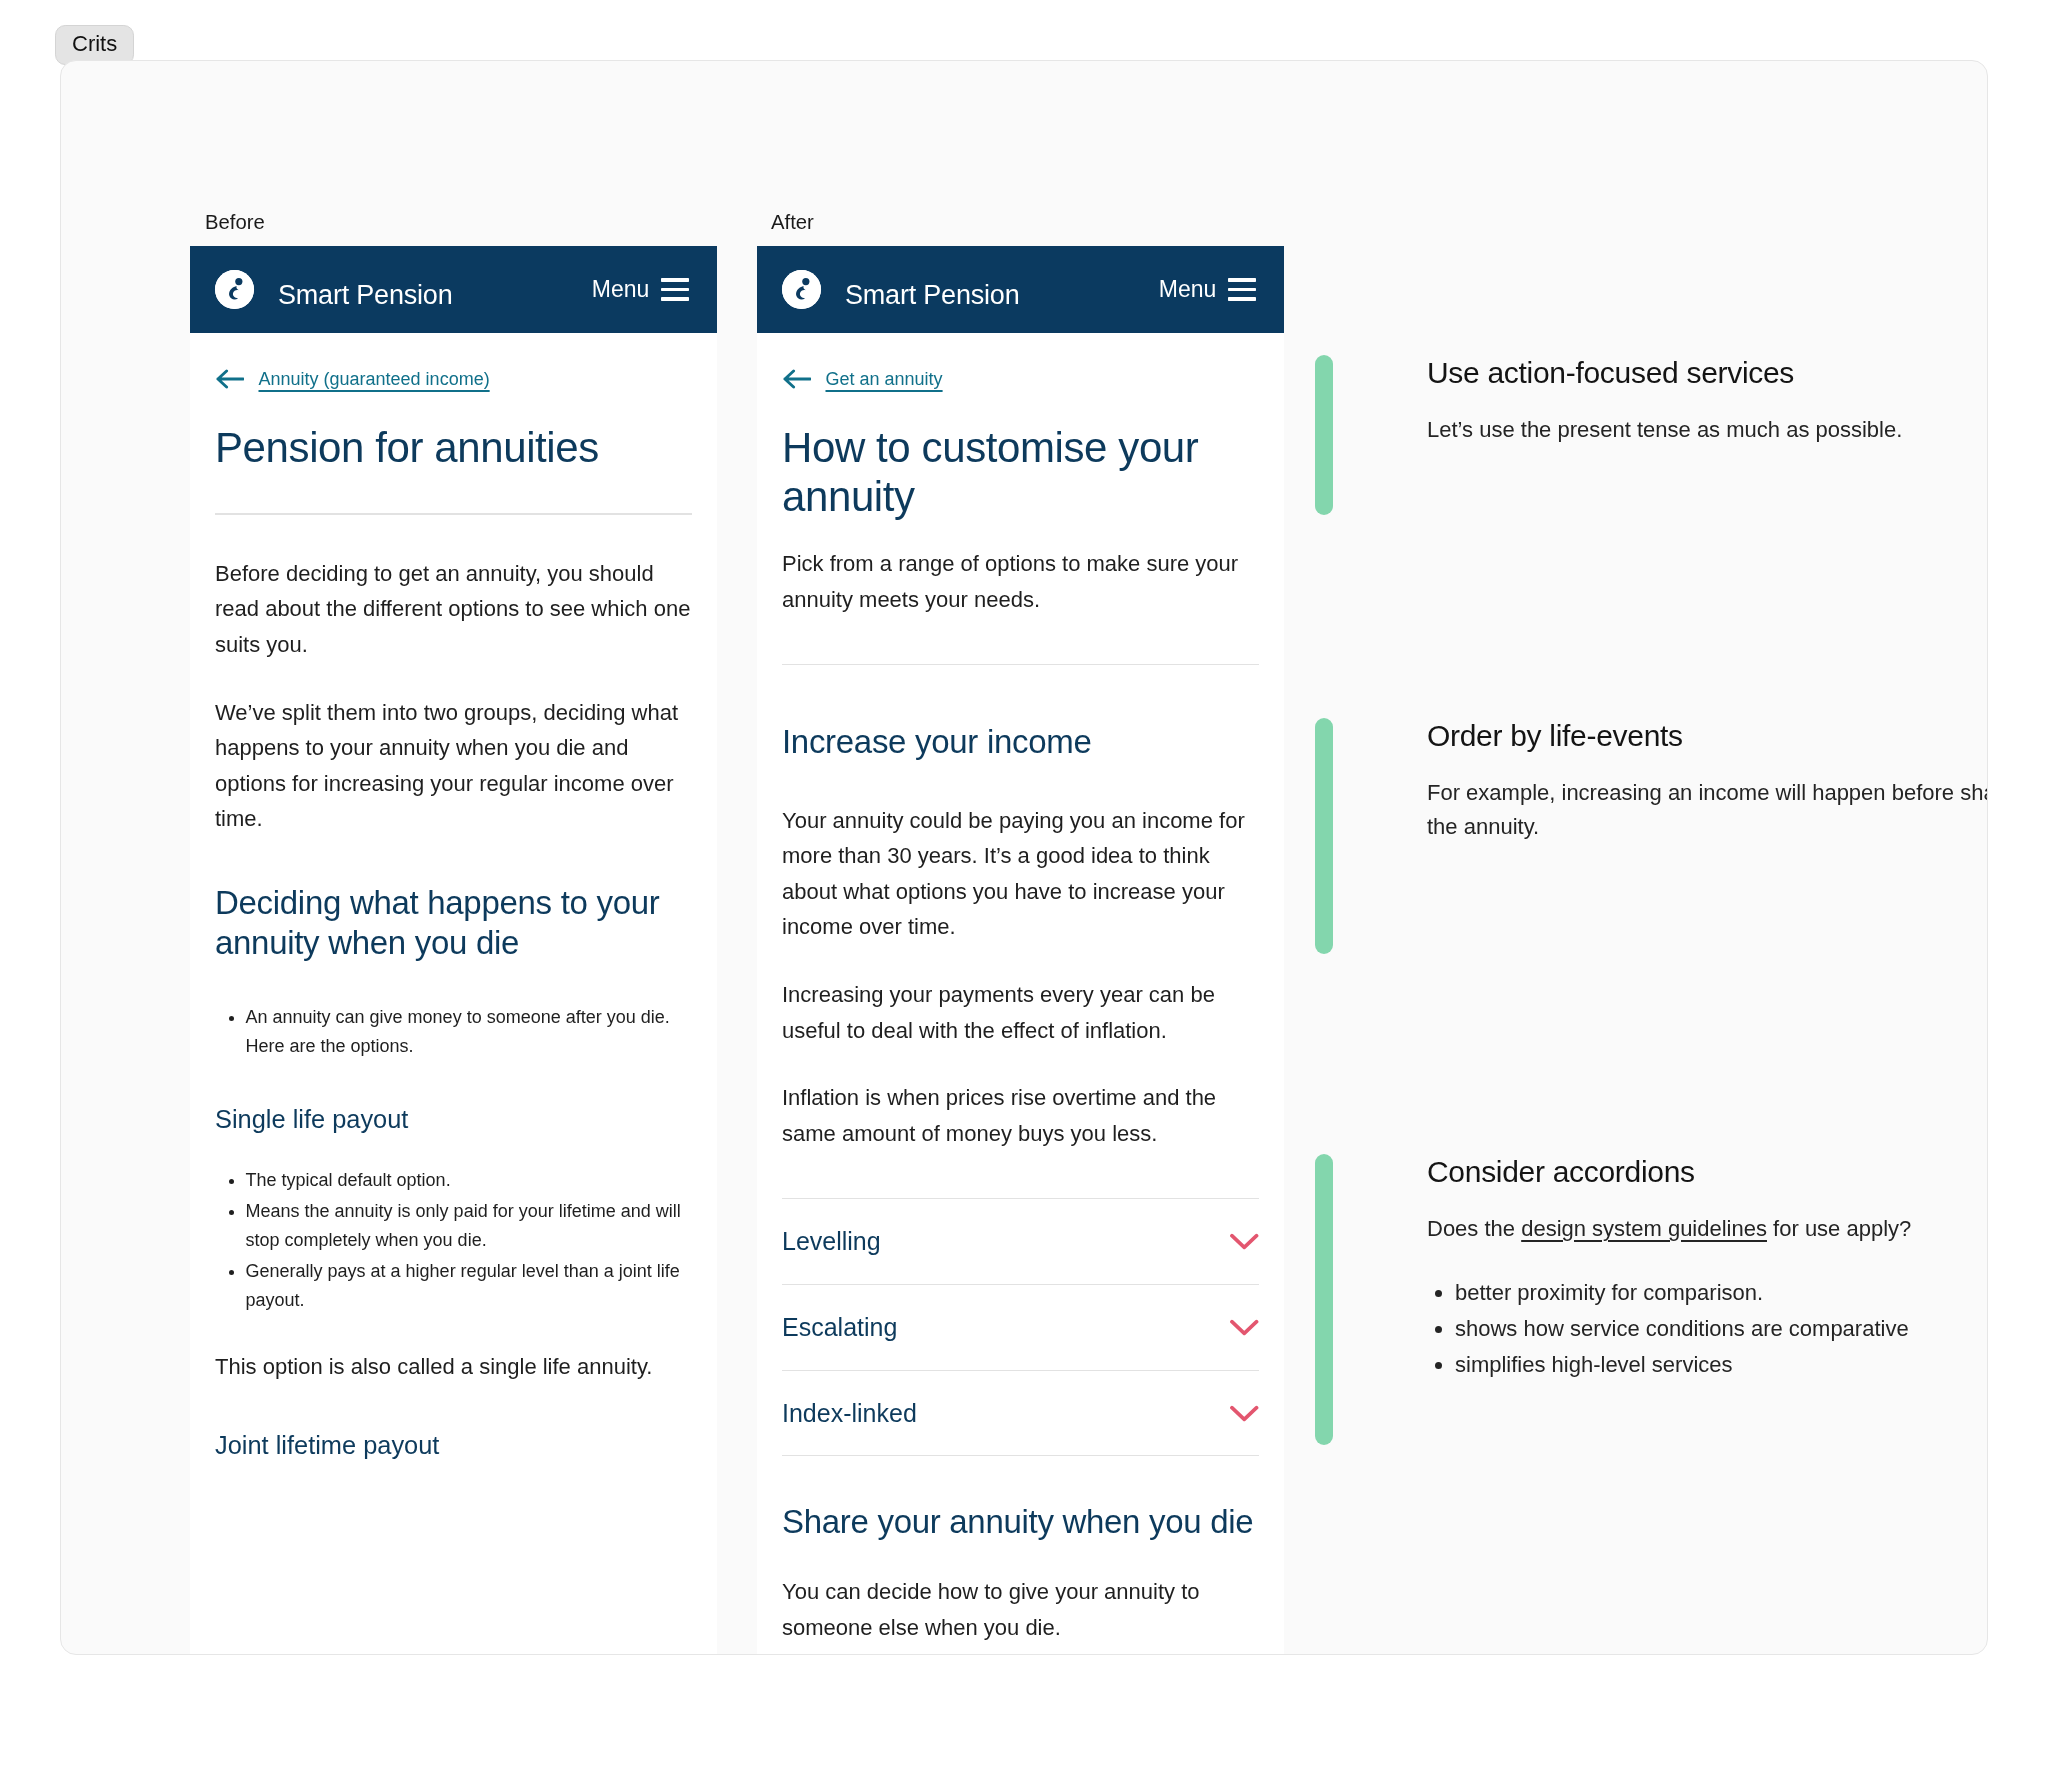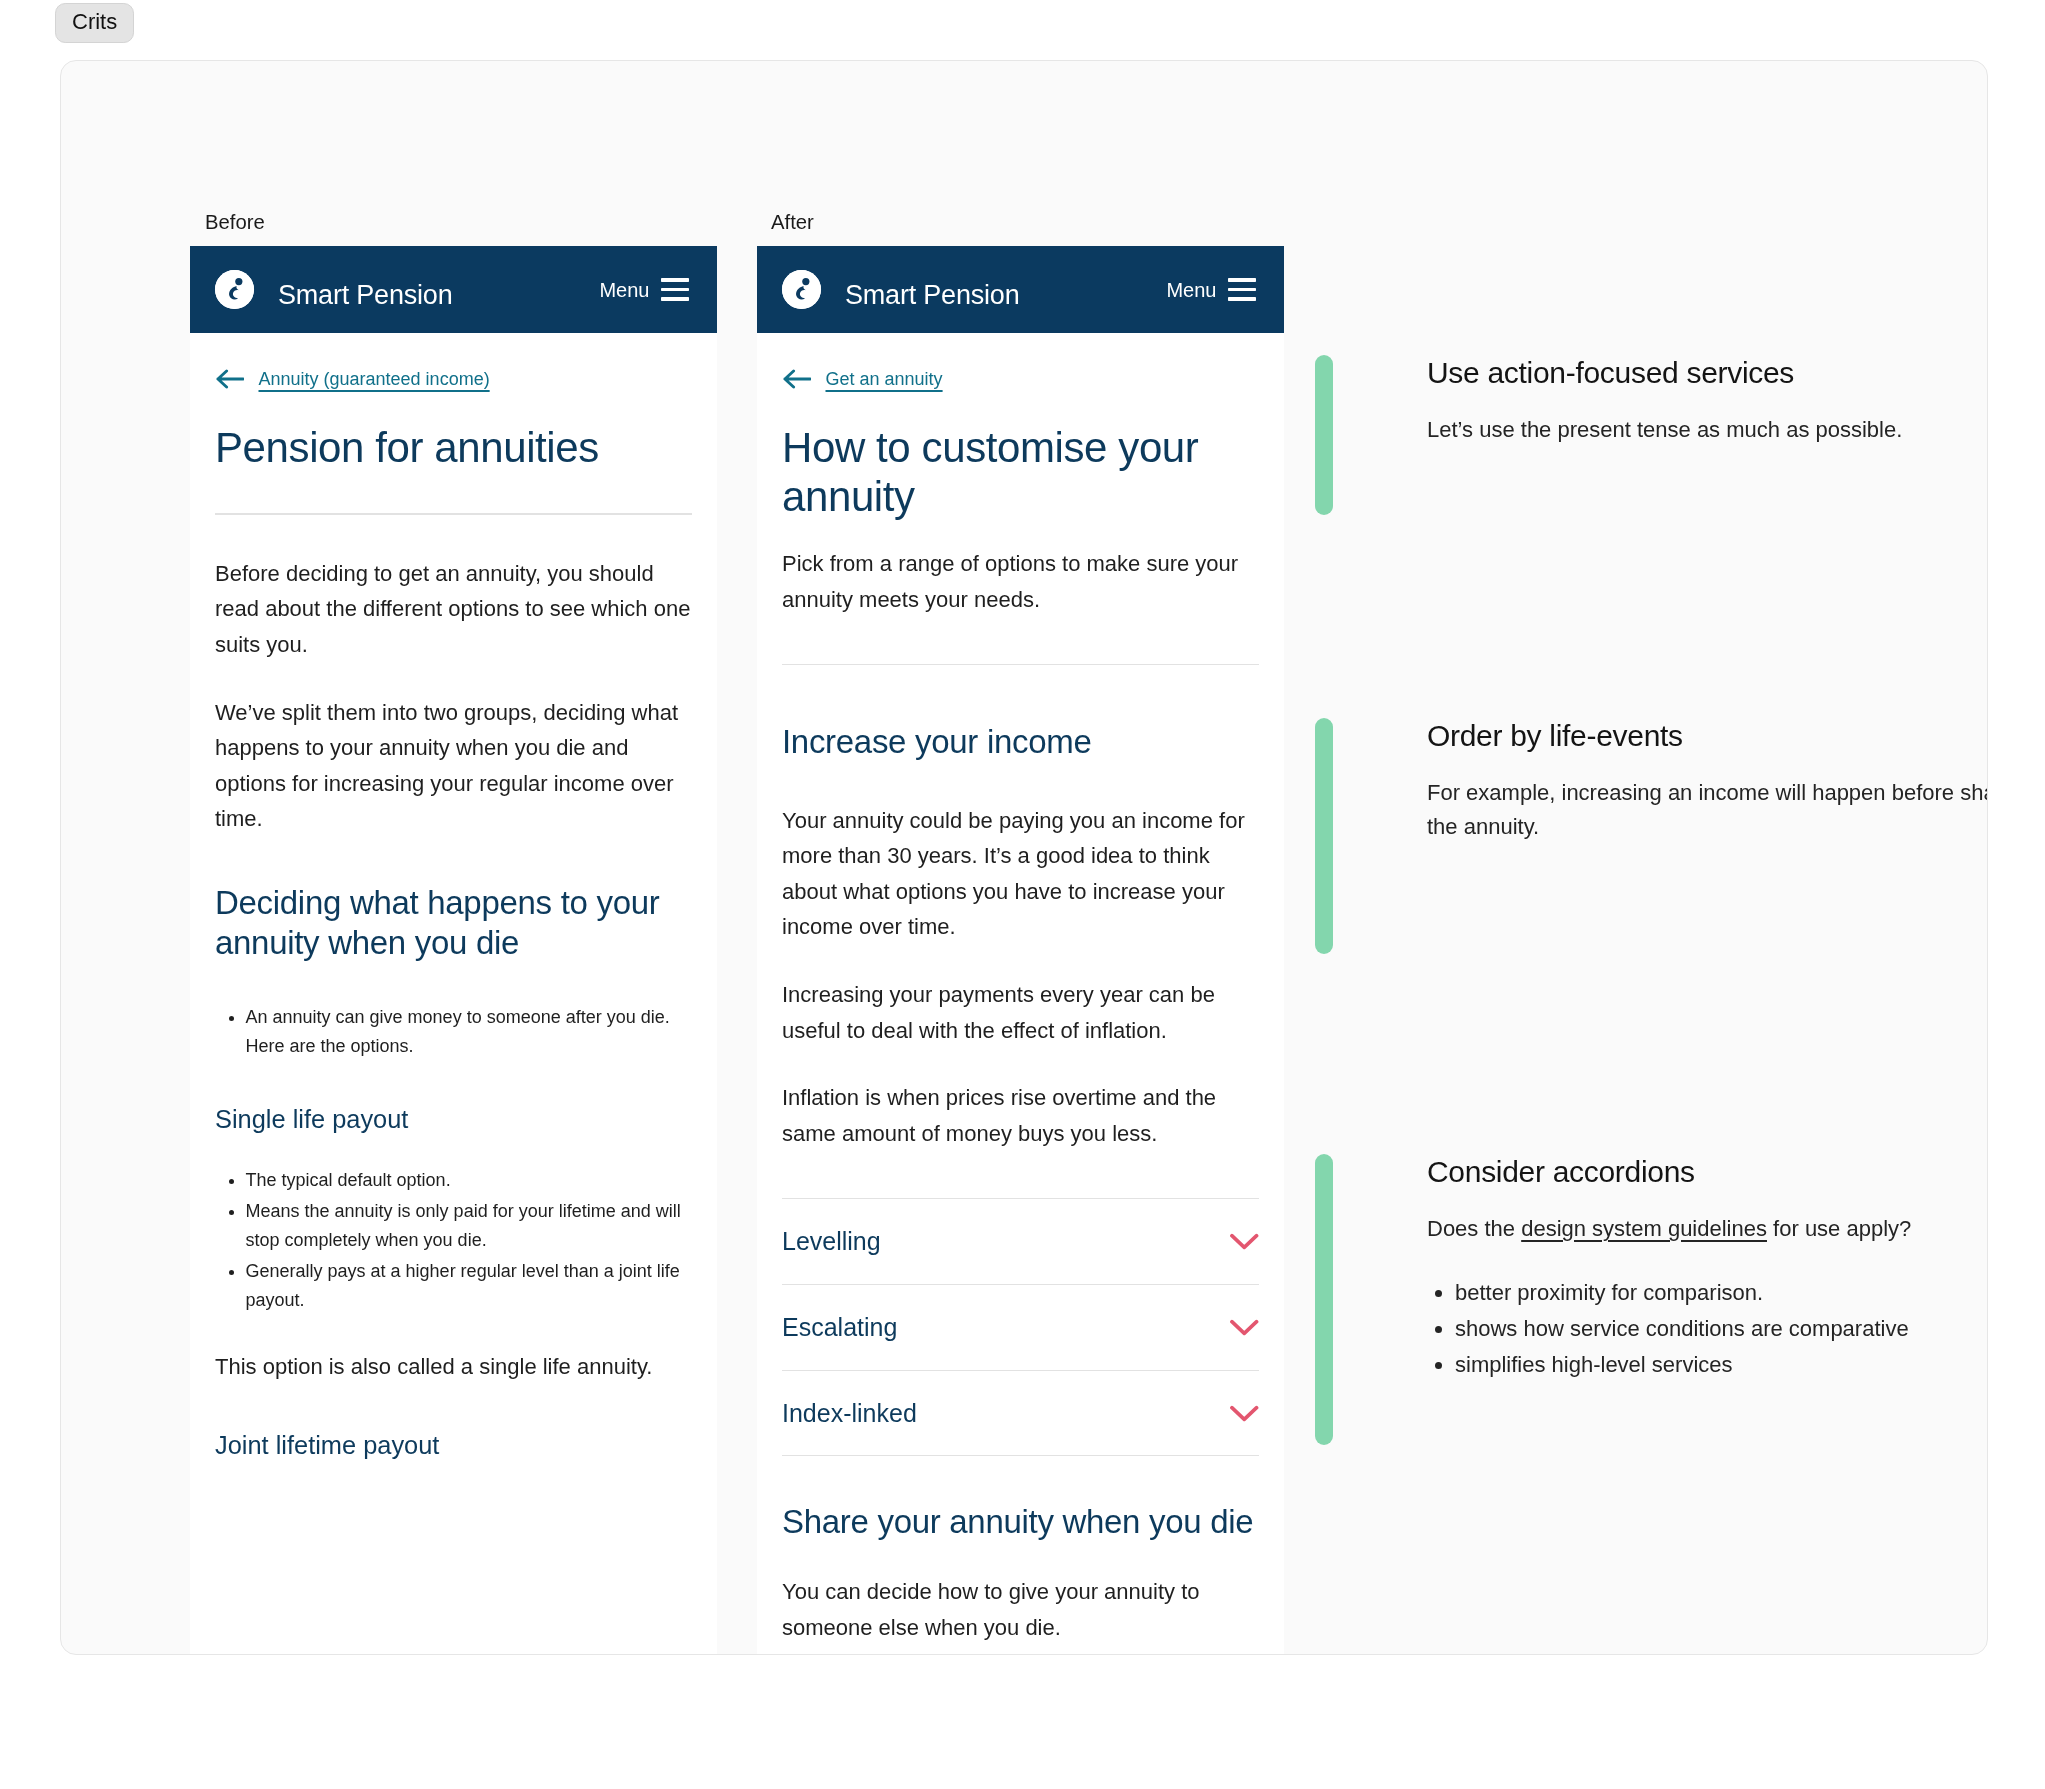--- a/index.html
+++ b/index.html
@@ -6,21 +6,21 @@
   html, body {
     width: 2046px; height: 1790px;
     background: #ffffff;
     font-family: "Liberation Sans", sans-serif;
     overflow: hidden;
   }
 
   
   .crits-chip {
     position: absolute;
-    left: 55px; top: 3px;
+    left: 55px; top: 25px;
     padding: 7.3px 16px 8.7px;
     background: #e4e4e4;
     border: 0.7px solid #d4d4d4;
     border-radius: 10.2px;
     font-size: 22px;
     color: #111111;
     line-height: 1;
   }
 
   
@@ -72,21 +72,21 @@
     flex: 0 0 auto;
   }
   .brand-mark svg { display: block; }
   .brand-name {
     color: #ffffff;
     font-size: 27px;
     letter-spacing: -0.2px;
     line-height: 1;
   }
   .menu-wrap { display: flex; align-items: center; gap: 11.6px; }
-  .menu-label { color: #ffffff; font-size: 20px; line-height: 1; }
+  .menu-label { color: #ffffff; font-size: 23px; line-height: 1; }
   .hamburger { width: 28px; display: flex; flex-direction: column; gap: 5.8px; }
   .hamburger span { display: block; height: 3.6px; background: #ffffff; border-radius: 0.7px; }
 
   
   .back-row {
     display: flex; align-items: center; gap: 14.5px;
     padding: 35px 0 0 25px;
   }
   .back-arrow { width: 29px; height: 22px; flex: 0 0 auto; }
   .back-link {

